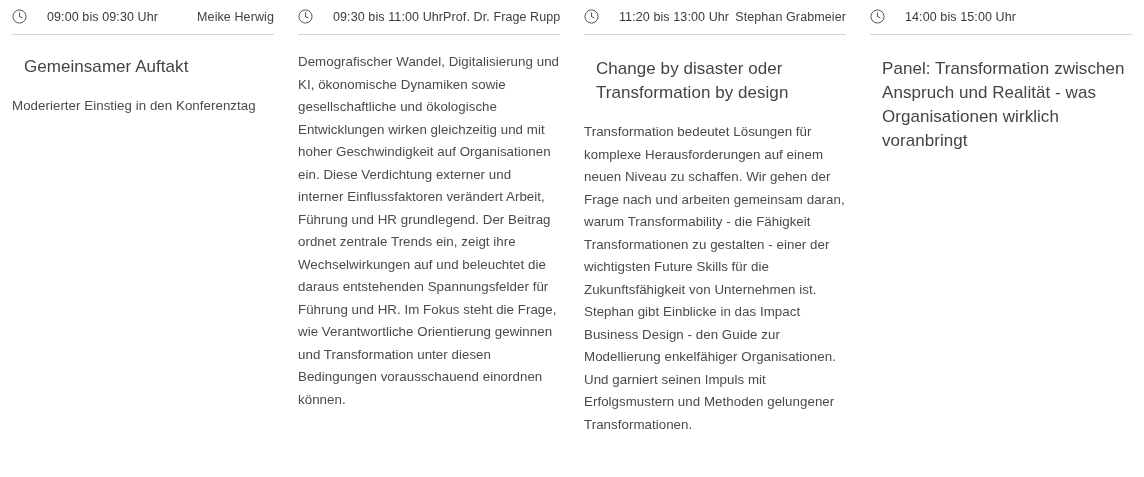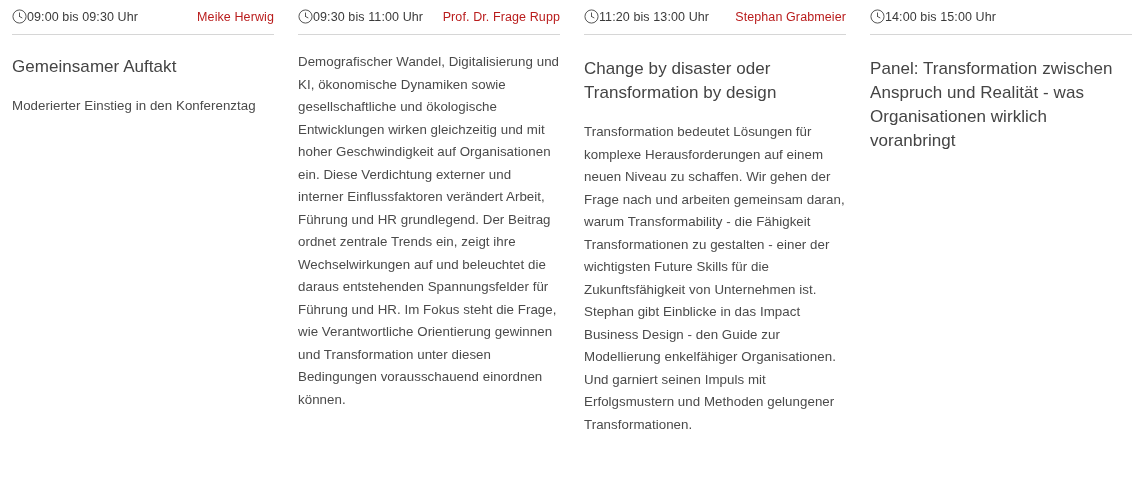--- a/index.html
+++ b/index.html
@@ -30,50 +30,50 @@
     display: flex;
     align-items: center;
     justify-content: space-between;
     border-bottom: 1px solid #d6d6d6;
     padding: 9px 0 10px 0;
     margin: 0 0 0 0;
   }
   .time-wrap {
     display: flex;
     align-items: center;
-    gap: 0;
+    gap: 20px;
   }
   .clock-icon {
     display: inline-block;
     width: 15px;
     height: 15px;
     flex: 0 0 15px;
   }
   .clock-icon svg {
     display: block;
   }
   .time-text {
     font-size: 12.5px;
     color: #3a3a3a;
     letter-spacing: 0.1px;
     white-space: nowrap;
   }
   .speaker-text {
     font-size: 12.5px;
-    color: #b91c1c;
+    color: #404040;
     letter-spacing: 0.1px;
     white-space: nowrap;
     text-align: left;
   }
   .session-title {
     font-size: 17px;
     line-height: 24px;
     color: #444444;
     font-weight: 400;
-    margin: 22px 0 0 0;
+    margin: 22px 0 0 12px;
     letter-spacing: 0.05px;
   }
   .session-desc {
     font-size: 13.3px;
     line-height: 22.5px;
     color: #4a4a4a;
     margin: 16px 0 0 0;
     letter-spacing: 0.05px;
   }
   .session:first-child .session-title {

